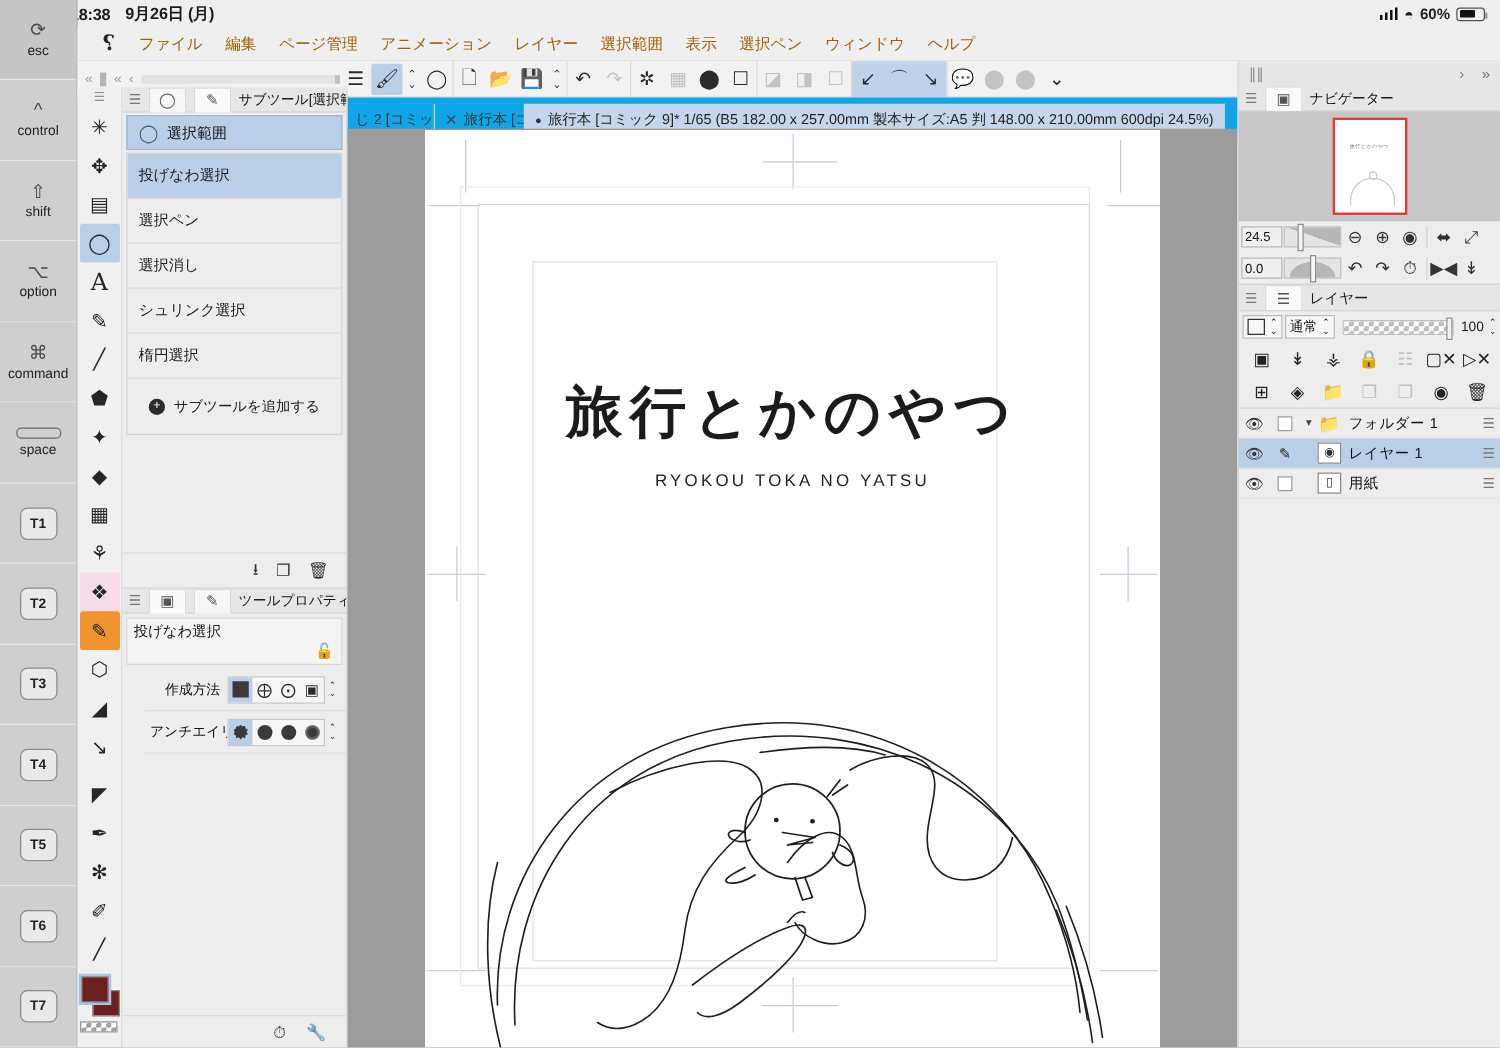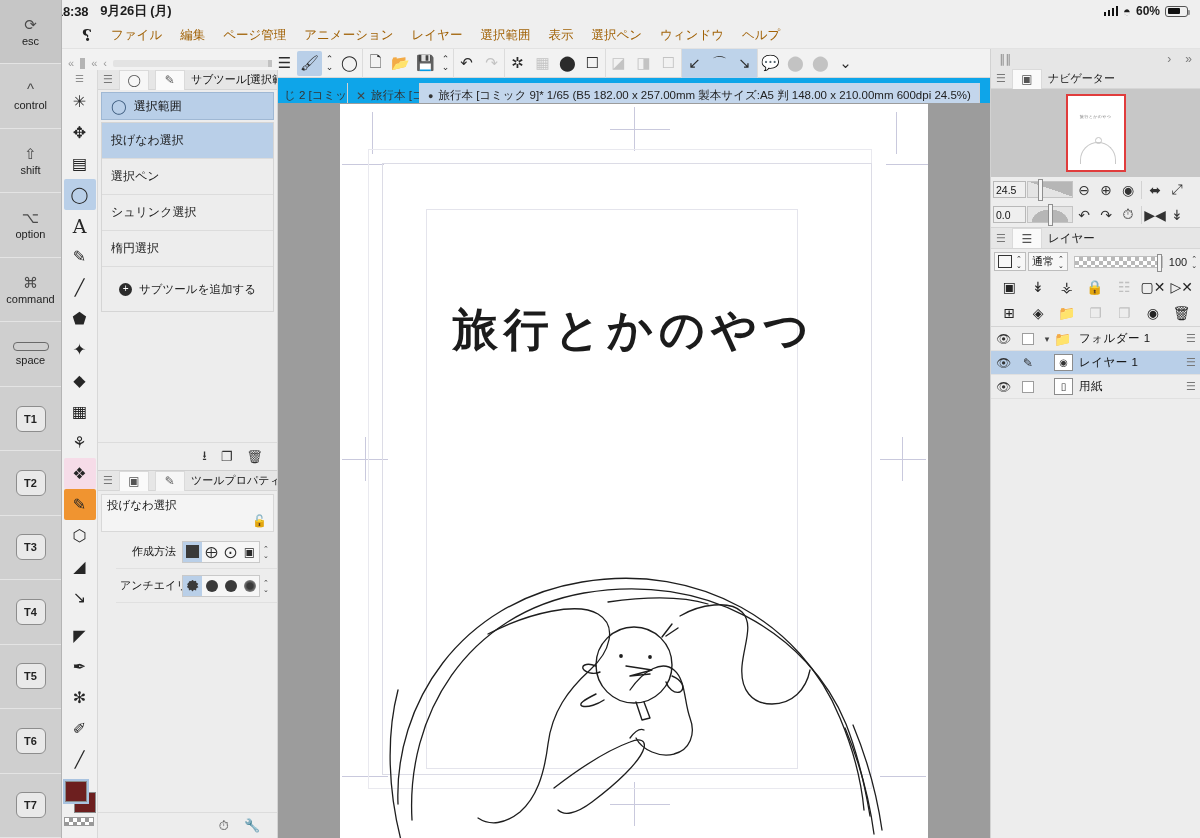--- a/index.html
+++ b/index.html
@@ -442,20 +442,23 @@
     </div>
 
     <div class="st-list">
       <div class="st-item sel">
         <span>投げなわ選択</span>
       </div>
       <div class="st-item">
         <span>選択ペン</span>
       </div>
       <div class="st-item">
+        <span>選択消し</span>
+      </div>
+      <div class="st-item">
         <span>シュリンク選択</span>
       </div>
       <div class="st-item">
         <span>楕円選択</span>
       </div>
       <div class="st-add">
         <span class="plusc">+</span>
         <span>サブツールを追加する</span>
       </div>
     </div>
@@ -534,20 +537,21 @@
       <div class="cmark" style="left:270px;top:700px;width:60px;height:1px;"></div>
       <div class="cmark" style="left:294px;top:678px;width:1px;height:44px;"></div>
       <div class="cmark" style="left:2px;top:672px;width:46px;height:1px;"></div>
       <div class="cmark" style="left:540px;top:672px;width:46px;height:1px;"></div>
 
       <div class="guide" style="left:28px;top:45px;width:504px;height:640px;"></div>
       <div class="guideb" style="left:42px;top:59px;width:490px;height:612px;"></div>
       <div class="guideb" style="left:86px;top:105px;width:372px;height:560px;border-color:#e4e4ec;"></div>
 
       <div class="ttl" id="titleJP">旅行とかのやつ</div>
+      <div class="ttl" id="titleRomaji">RYOKOU TOKA NO YATSU</div>
 
       <svg class="sketch" viewBox="0 0 588 780">
         <g fill="none" stroke="#1e1e1e" stroke-width="1.3" stroke-linecap="round" stroke-linejoin="round">
 
           <path d="M58 700 C54 600 120 498 242 478 C360 458 462 520 500 614 C516 652 522 684 524 706"></path>
           <path d="M72 716 C66 612 126 510 244 489 C364 468 468 528 506 620 C520 656 526 688 530 712"></path>
           <path d="M62 740 C48 688 46 632 58 586"></path>
           <path d="M505 624 C522 664 530 700 534 730"></path>
           <path d="M513 621 C530 662 538 698 542 726"></path>
 

